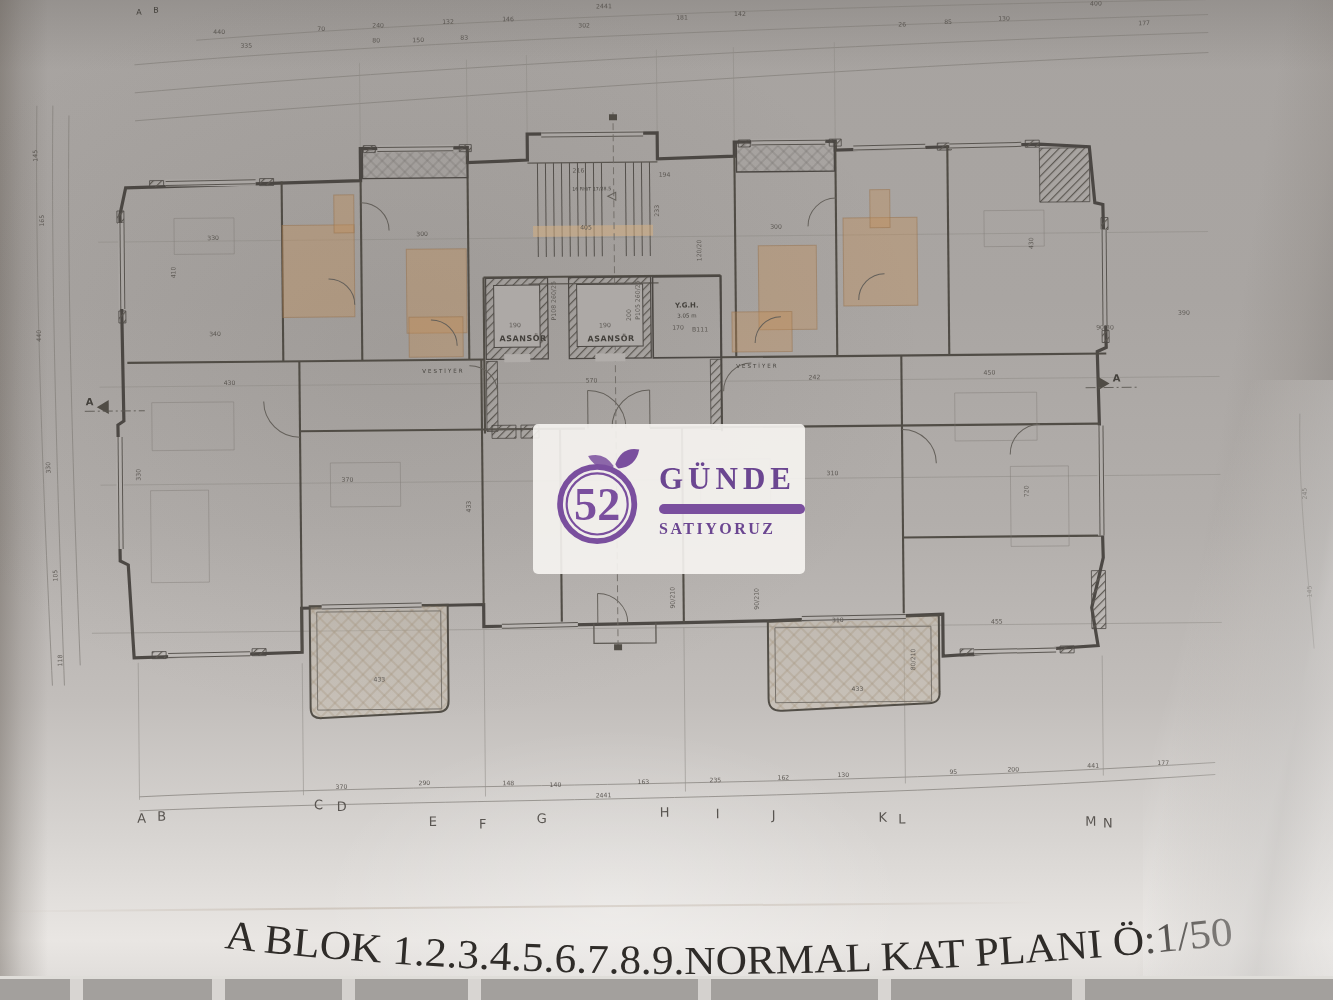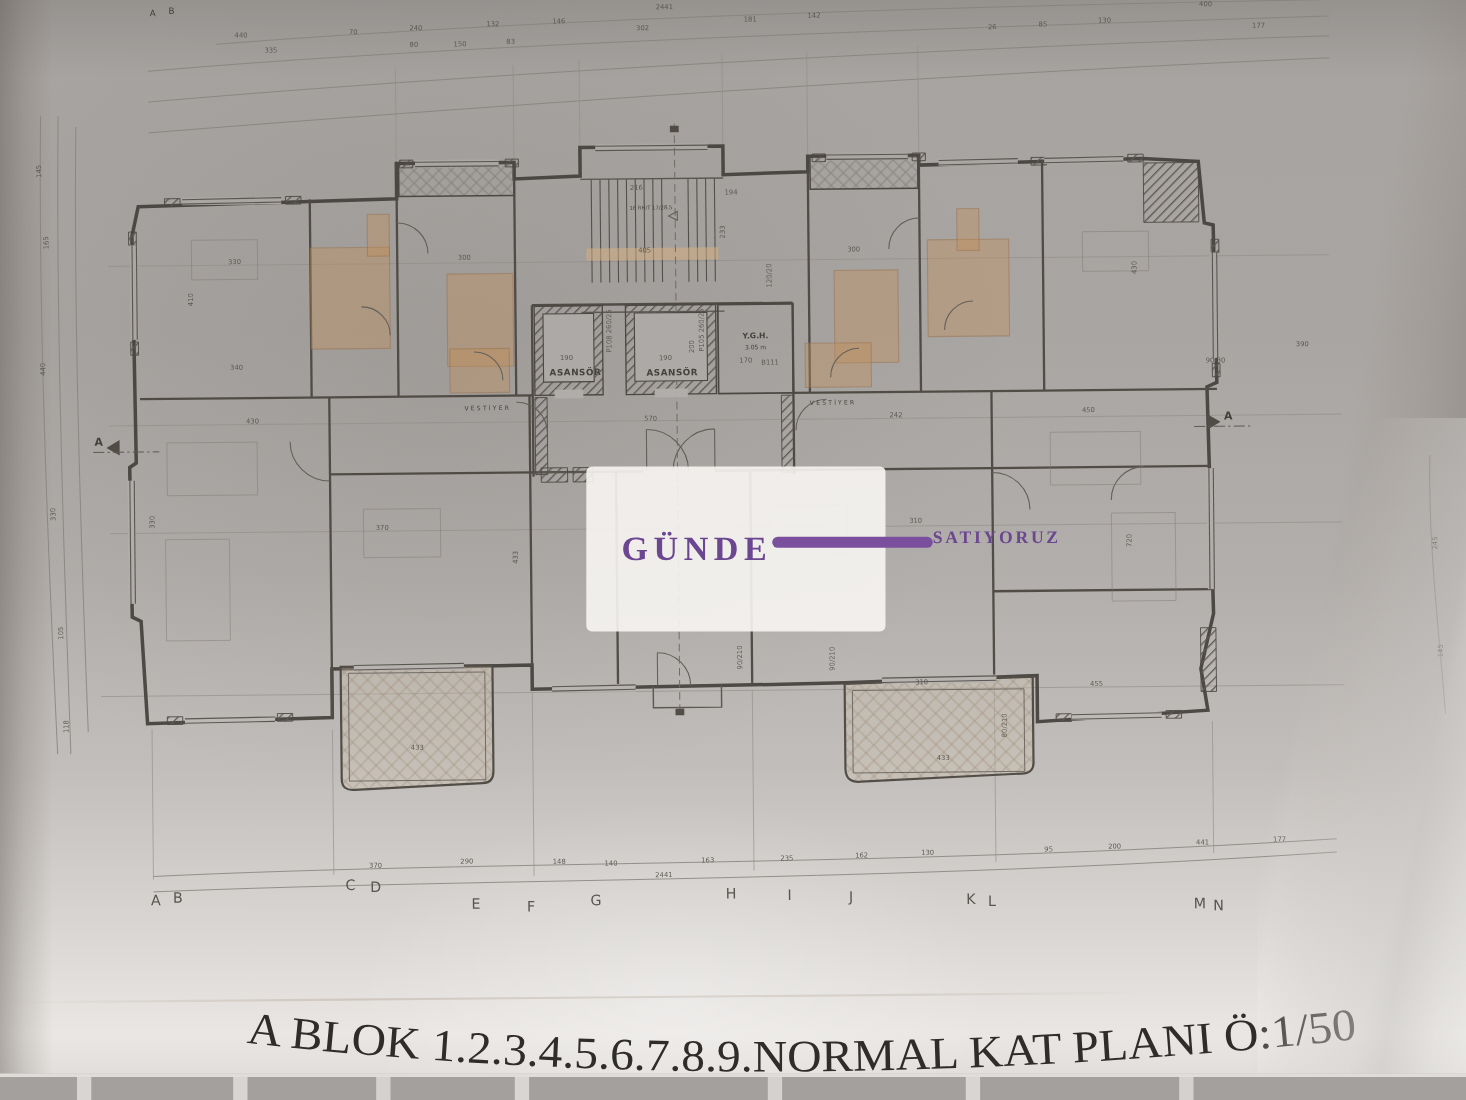--- a/index.html
+++ b/index.html
@@ -64,21 +64,21 @@
   
   .wm{
     position:absolute;left:533px;top:424px;width:272px;height:150px;
     background:rgba(247,245,242,.90);border-radius:5px;
     display:flex;align-items:center;gap:14px;padding-left:18px;box-sizing:border-box;
   }
   .ring1{fill:none;stroke:var(--logo-purple,#7a4f9e);stroke-width:7;}
   .ring2{fill:none;stroke:var(--logo-purple,#7a4f9e);stroke-width:2.6;}
   .leaf{fill:var(--logo-purple,#7a4f9e);}
   .wm-num{font-family:"Liberation Serif",serif;font-size:56px;font-weight:600;fill:var(--logo-purple,#7a4f9e);text-anchor:middle;}
-  .wm-right{display:flex;flex-direction:row;align-items:flex-start;}
+  .wm-right{display:flex;flex-direction:column;align-items:flex-start;}
   .wm-w1{font-family:"Liberation Serif",serif;font-size:31px;font-weight:700;letter-spacing:5px;color:var(--text-purple,#6b4691);}
   .wm-bar{width:146px;height:10px;border-radius:5px;background:var(--logo-purple,#7a4f9e);margin:7px 0 6px 0;}
   .wm-w2{font-family:"Liberation Serif",serif;font-size:16px;font-weight:700;letter-spacing:2.5px;color:var(--text-purple,#6b4691);}
 </style>
 </head>
 <body>
 
 <div id="photo">
 
   <svg id="plan" width="1333" height="1000" viewBox="0 0 1333 1000">

